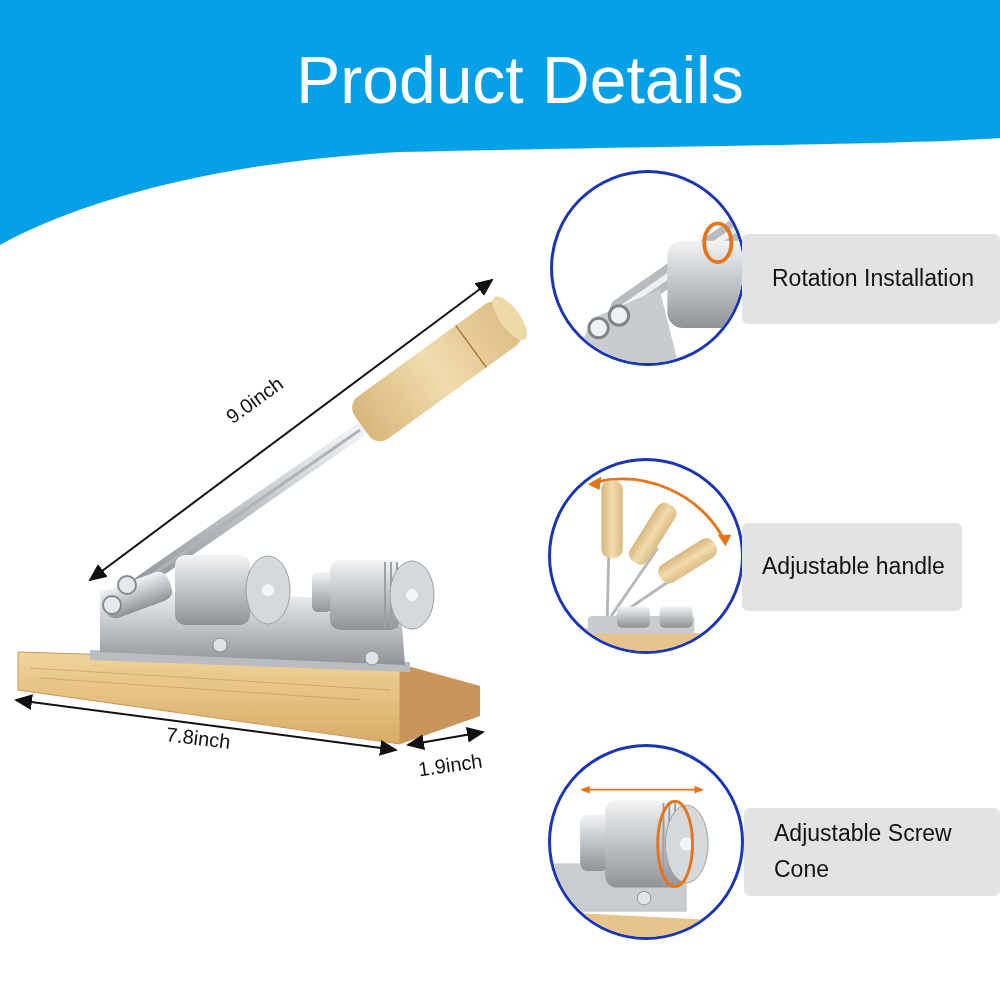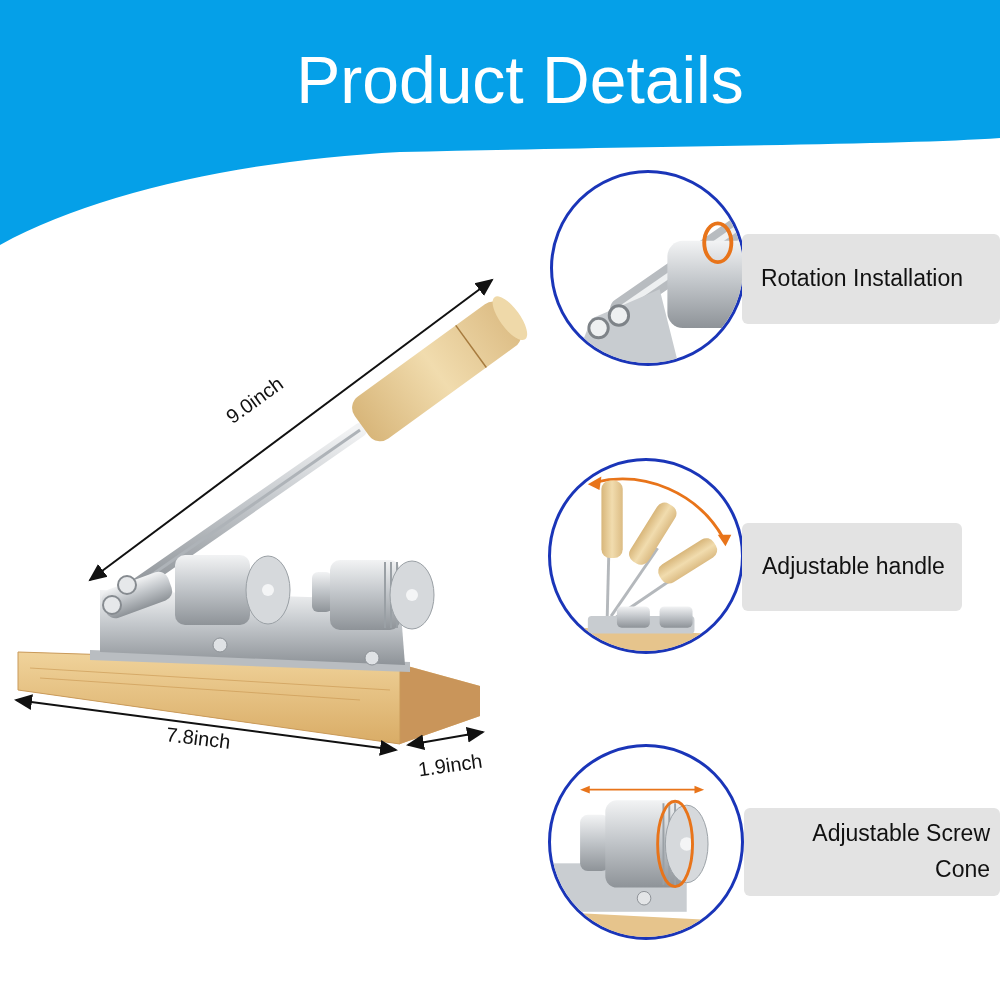--- a/index.html
+++ b/index.html
@@ -3,21 +3,21 @@
 <meta charset="utf-8">
 <style>
   html, body { margin:0; padding:0; }
   body { width:1000px; height:1000px; position:relative; overflow:hidden; background:#ffffff; font-family:"Liberation Sans", sans-serif; }
   .header-wave { position:absolute; left:0; top:0; width:1000px; height:260px; }
   .page-title { position:absolute; left:0; top:42px; width:1040px; text-align:center; color:#ffffff; font-size:66px; font-family:"Liberation Sans", sans-serif; letter-spacing:0px; }
   .main-illustration { position:absolute; left:0; top:250px; width:560px; height:560px; }
   .dim-label { position:absolute; font-size:20px; color:#111; font-family:"Liberation Sans", sans-serif; white-space:nowrap; }
   .callout-circle { position:absolute; width:196px; height:196px; border:3px solid #1a35b8; border-radius:50%; background:#fff; overflow:hidden; box-sizing:border-box; }
   .callout-circle svg { width:100%; height:100%; display:block; }
-  .callout-box { position:absolute; background:#e3e3e3; border-radius:6px; color:#111; font-size:23px; font-family:"Liberation Sans", sans-serif; display:flex; align-items:center; box-sizing:border-box; padding-left:19px; line-height:1.55; }
+  .callout-box { position:absolute; background:#e3e3e3; border-radius:6px; color:#111; font-size:23px; font-family:"Liberation Sans", sans-serif; display:flex; align-items:center; box-sizing:border-box; padding-left:30px; line-height:1.55; }
 </style>
 </head>
 <body>
 
 <svg class="header-wave" viewBox="0 0 1000 260" preserveAspectRatio="none">
   <path d="M0,0 H1000 V138 C900,145 700,145 400,152 C250,160 100,190 0,245 Z" fill="#05a0e8"></path>
 </svg>
 <div class="page-title">Product Details</div>
 
 <svg class="main-illustration" viewBox="0 250 560 560">
@@ -140,15 +140,15 @@
     </g>
     <ellipse cx="140" cy="100" rx="22" ry="40" fill="#d6d9dc" stroke="#9aa0a5"></ellipse>
     <circle cx="140" cy="100" r="7" fill="#f4f5f6"></circle>
     <ellipse cx="128" cy="100" rx="18" ry="44" fill="none" stroke="#e8741a" stroke-width="3"></ellipse>
     <line x1="36" y1="44" x2="152" y2="44" stroke="#e8741a" stroke-width="2"></line>
     <path d="M30,44 L40,40 L40,48 Z" fill="#e8741a"></path>
     <path d="M158,44 L148,40 L148,48 Z" fill="#e8741a"></path>
     <circle cx="96" cy="156" r="7" fill="#e3e5e7" stroke="#8c9196"></circle>
   </svg>
 </div>
-<div class="callout-box" style="left:744px; top:808px; width:256px; height:88px; padding-right:10px;text-align:right;">
+<div class="callout-box" style="left:744px; top:808px; width:256px; height:88px; padding-right:10px;">
   <span>Adjustable Screw Cone</span>
 </div>
 
 </body></html>

